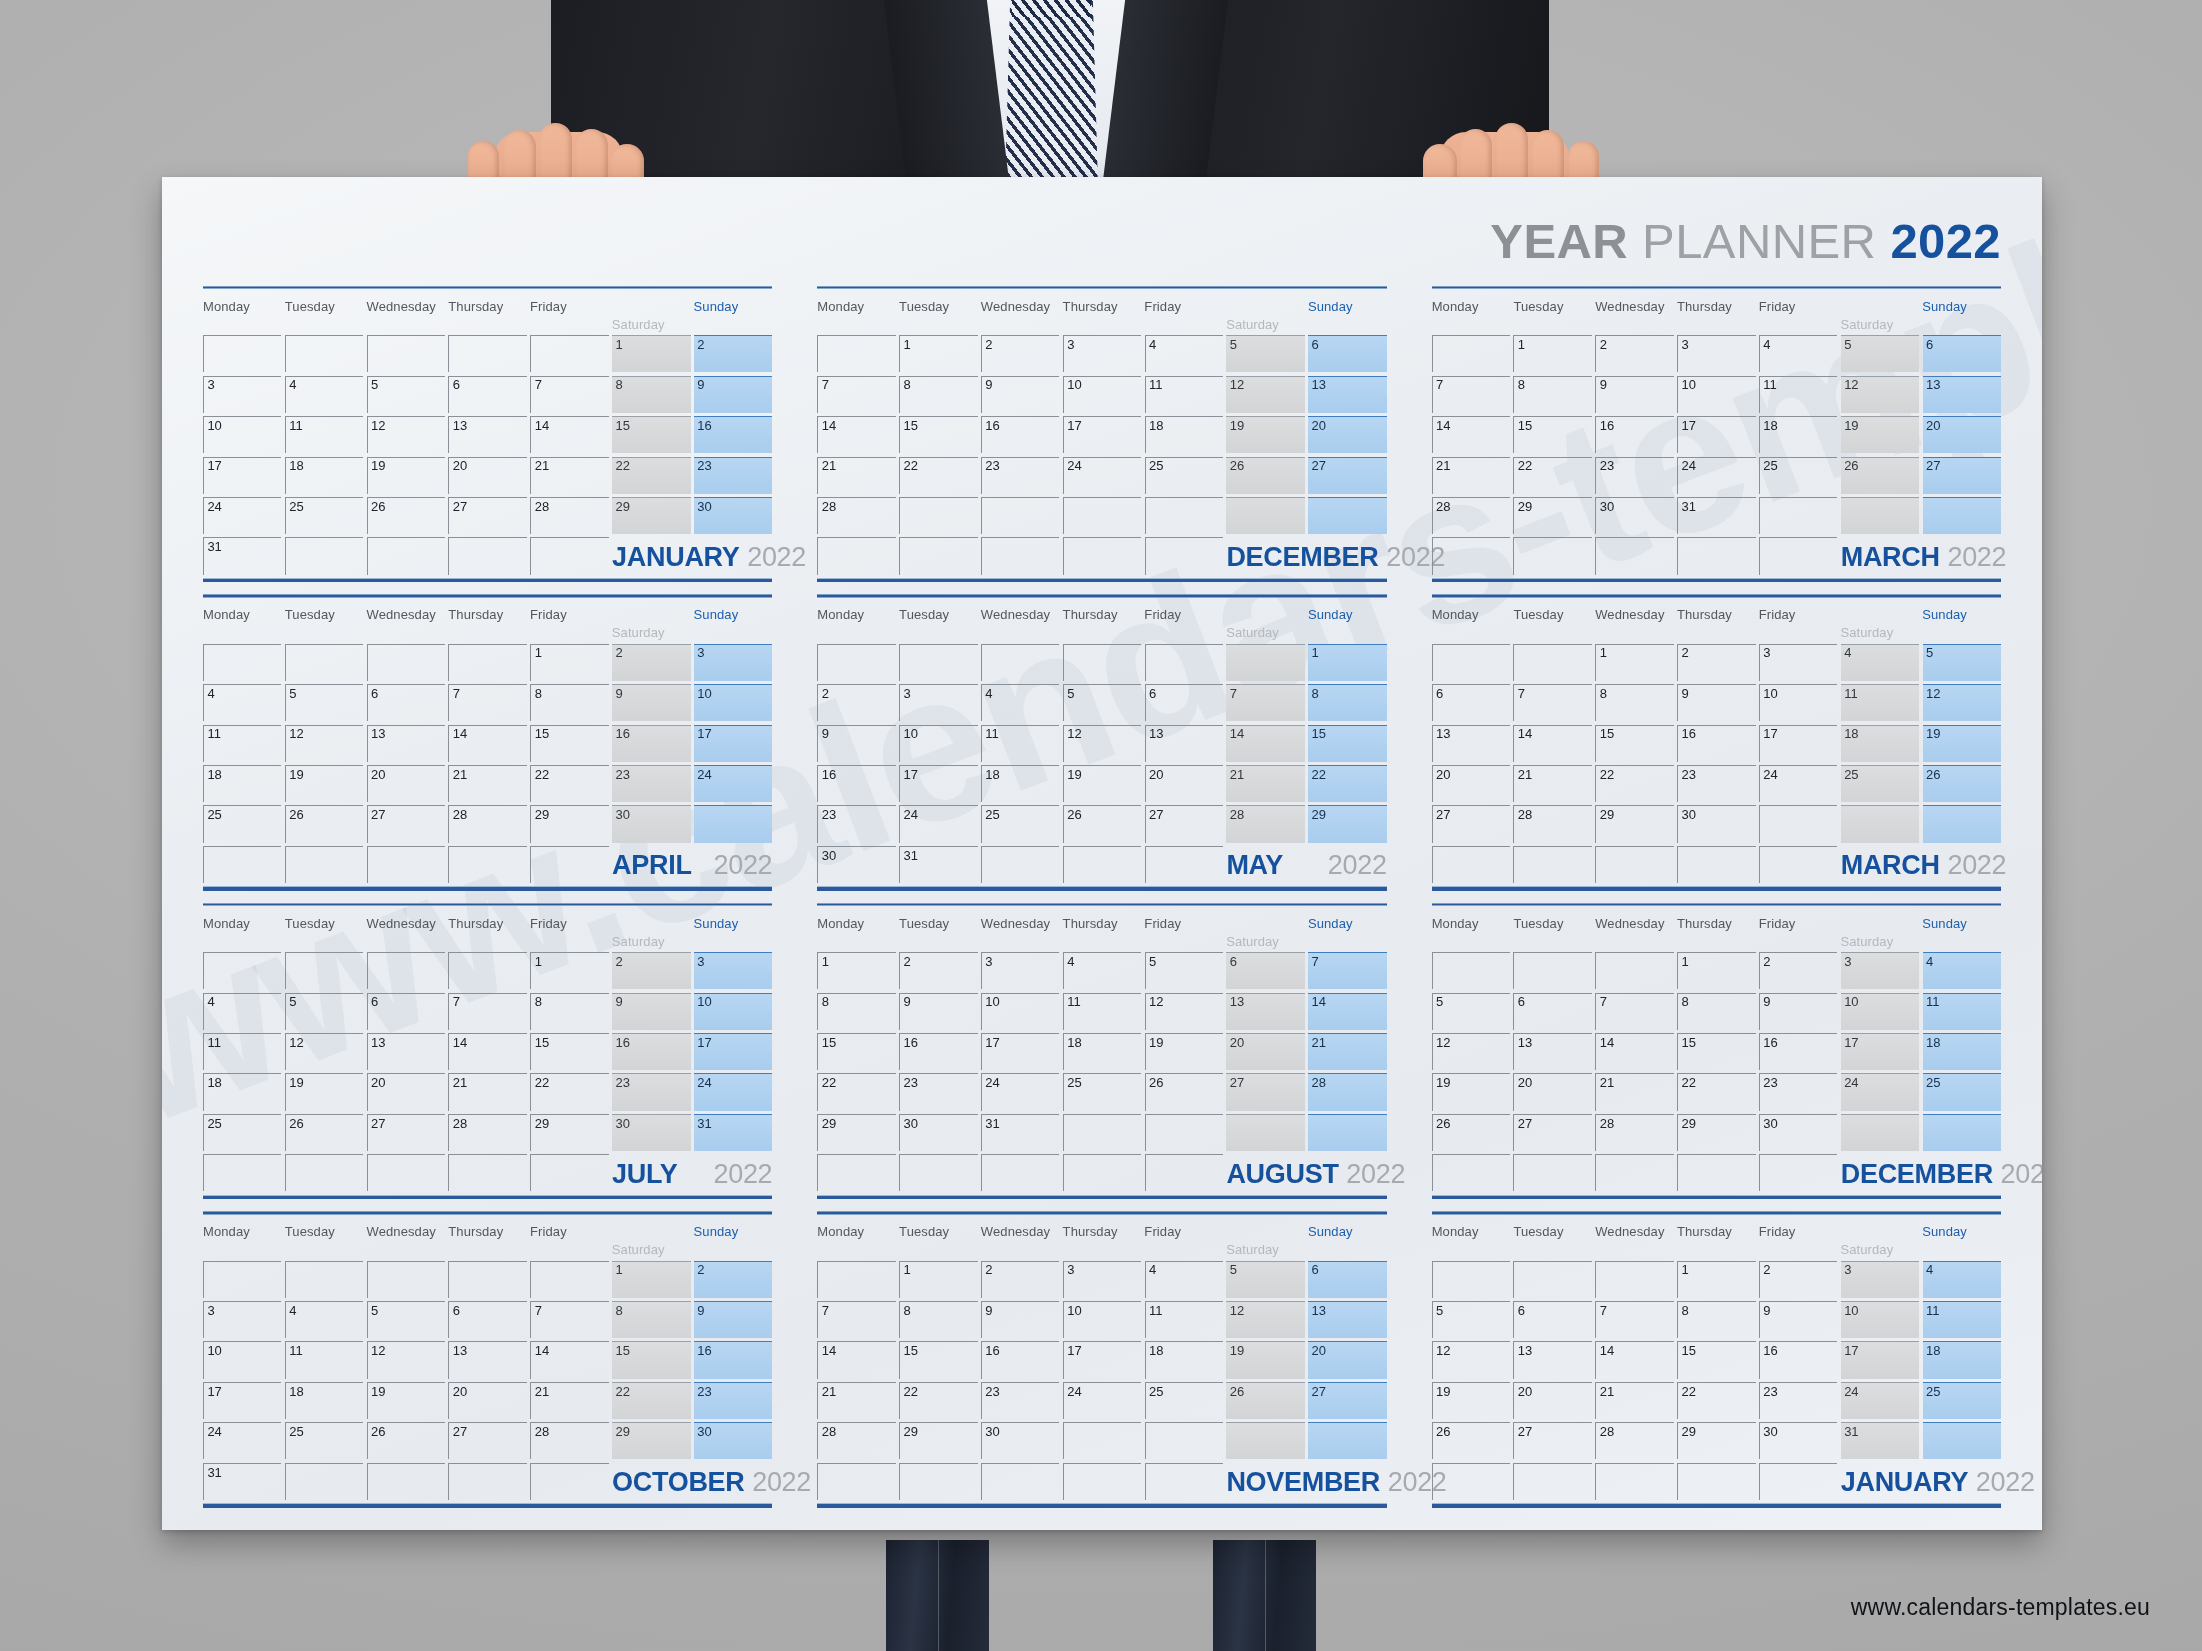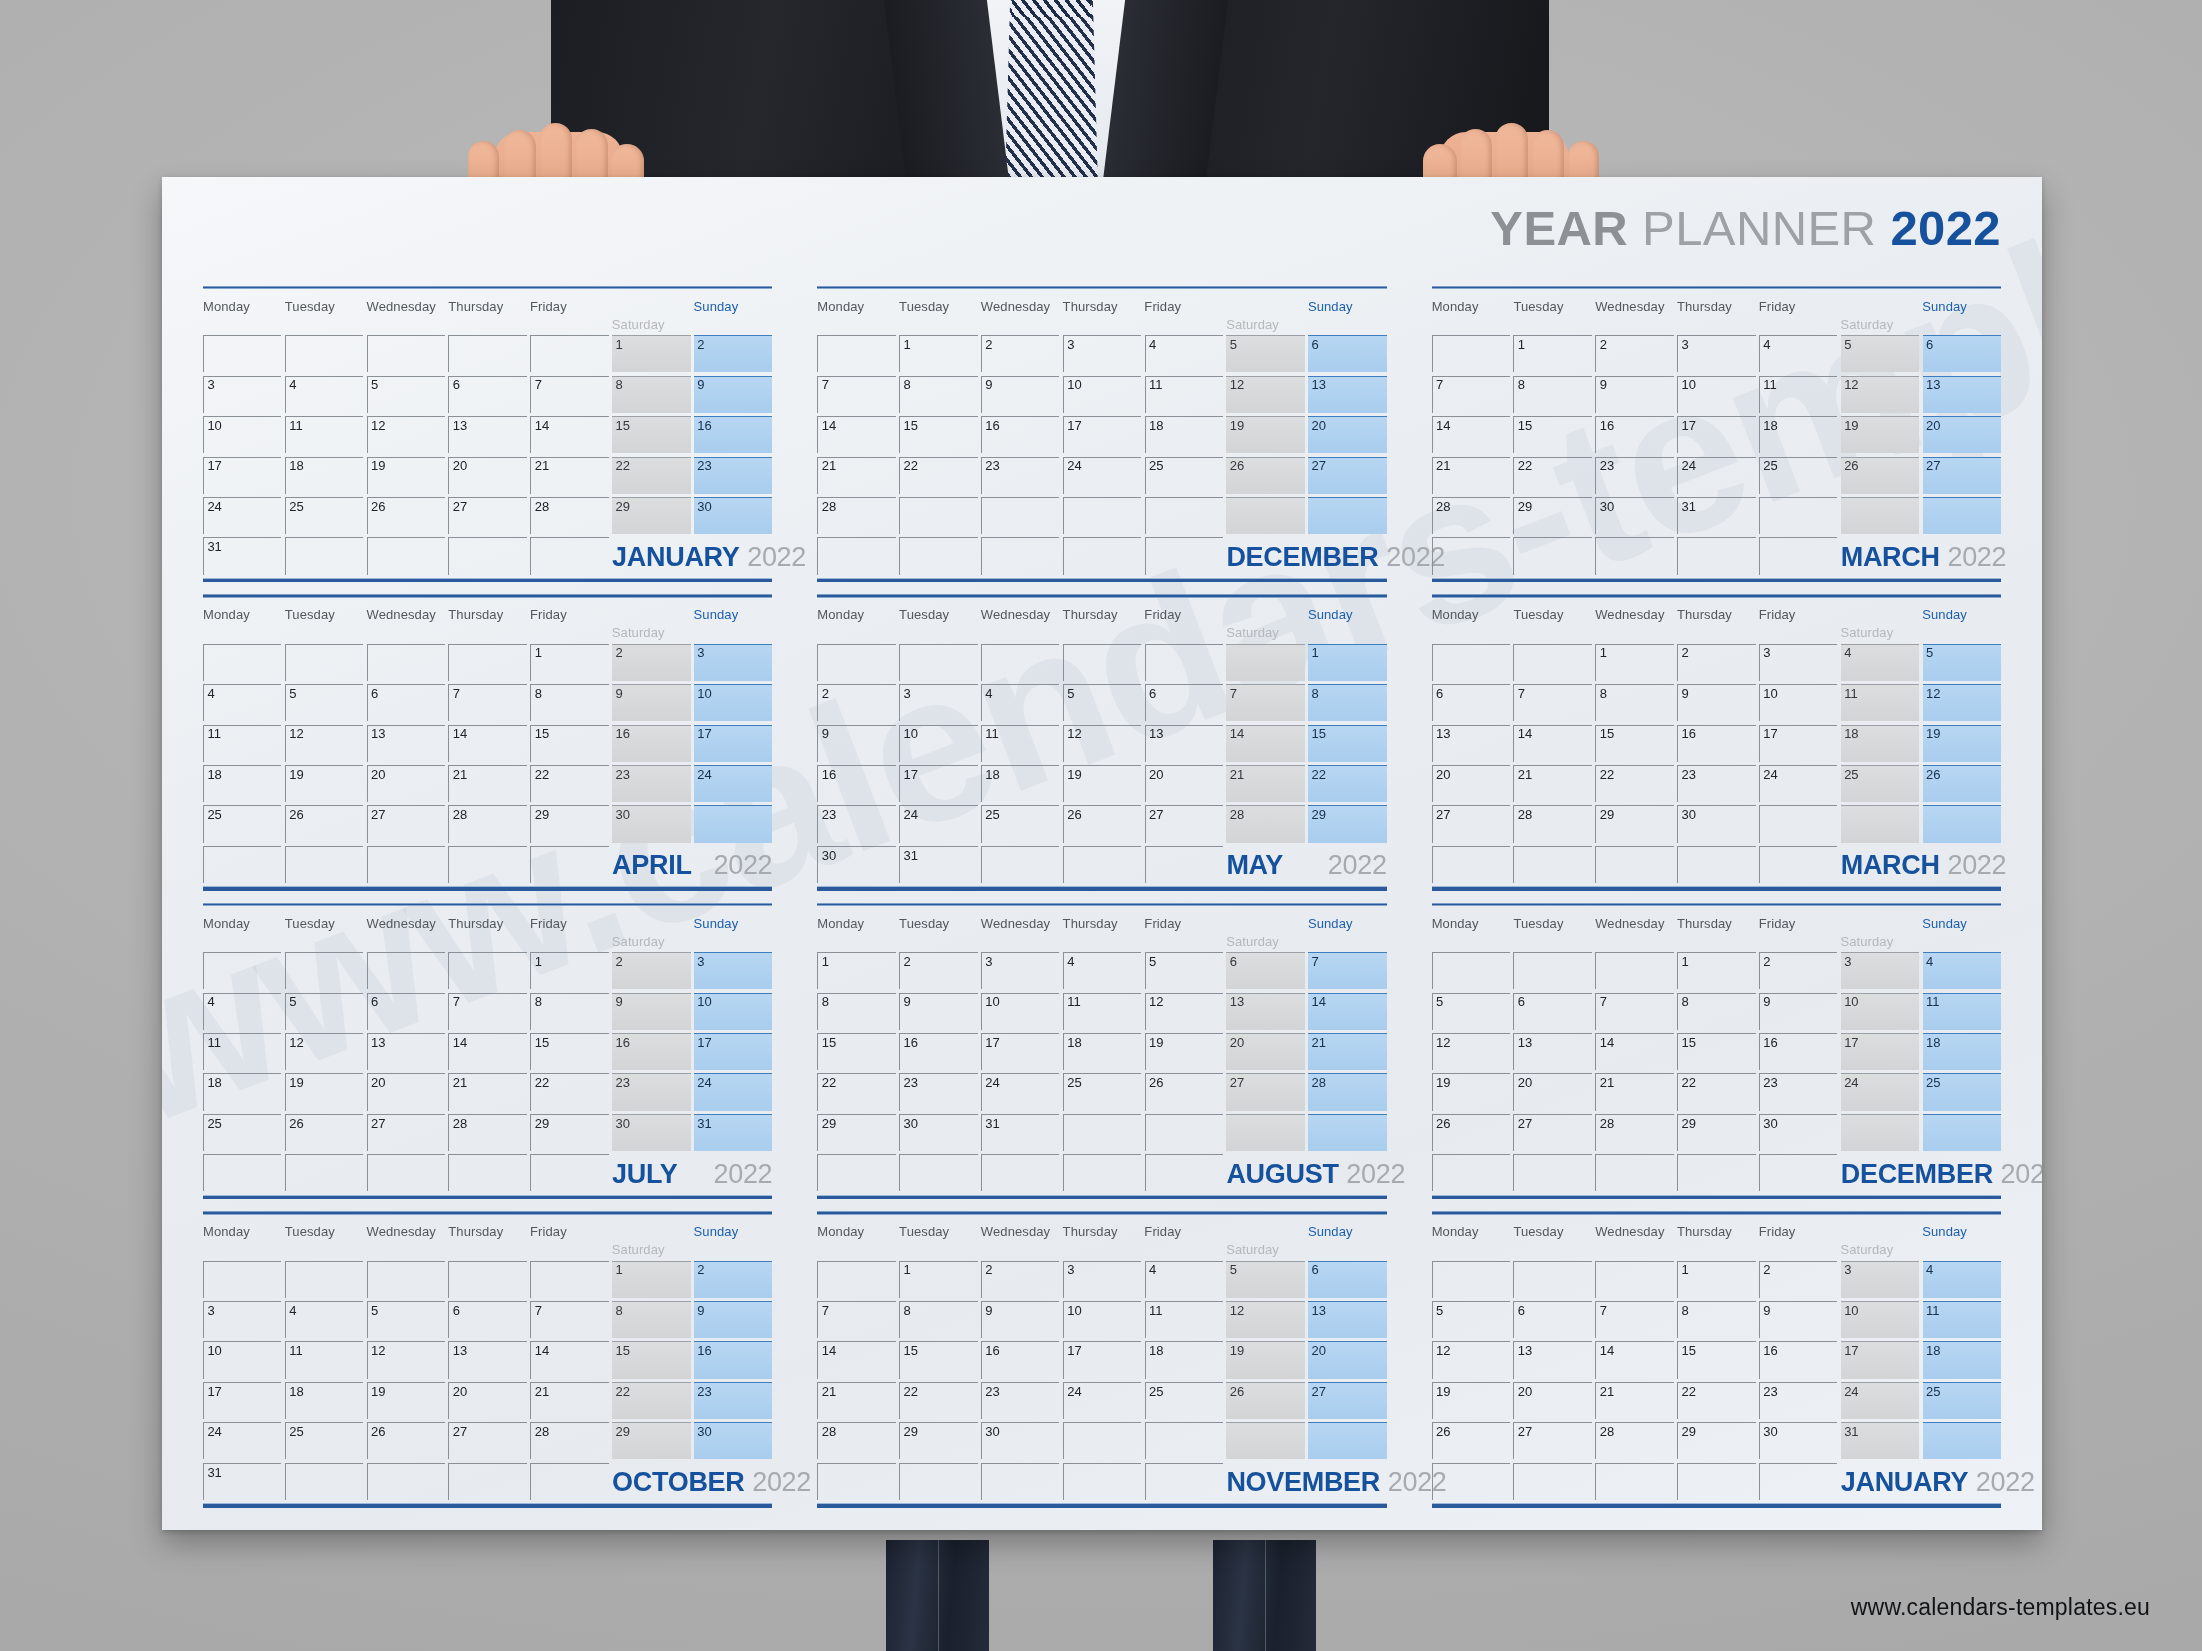--- a/index.html
+++ b/index.html
@@ -116,21 +116,21 @@
     height: 1353px;
     background: linear-gradient(160deg, #f5f7f9 0%, #eaeef2 35%, #e7ebf0 70%, #eef1f5 100%);
     box-shadow: 0 13.8px 29px rgba(0,0,0,0.30), 0 1.7px 5.2px rgba(0,0,0,.18);
     overflow: hidden;
   }
 
   
   .poster-header {
     position: absolute;
     right: 41px;
-    top: 23px;
+    top: 36px;
     font-size: 49px;
     letter-spacing: 0.4px;
     white-space: nowrap;
   }
   .hdr-year   { font-weight: bold; color: #8d9094; }
   .hdr-planner{ font-weight: normal; color: #9ea1a5; }
   .hdr-num    { font-weight: bold; color: #15519c; }
 
   
   .watermark {

